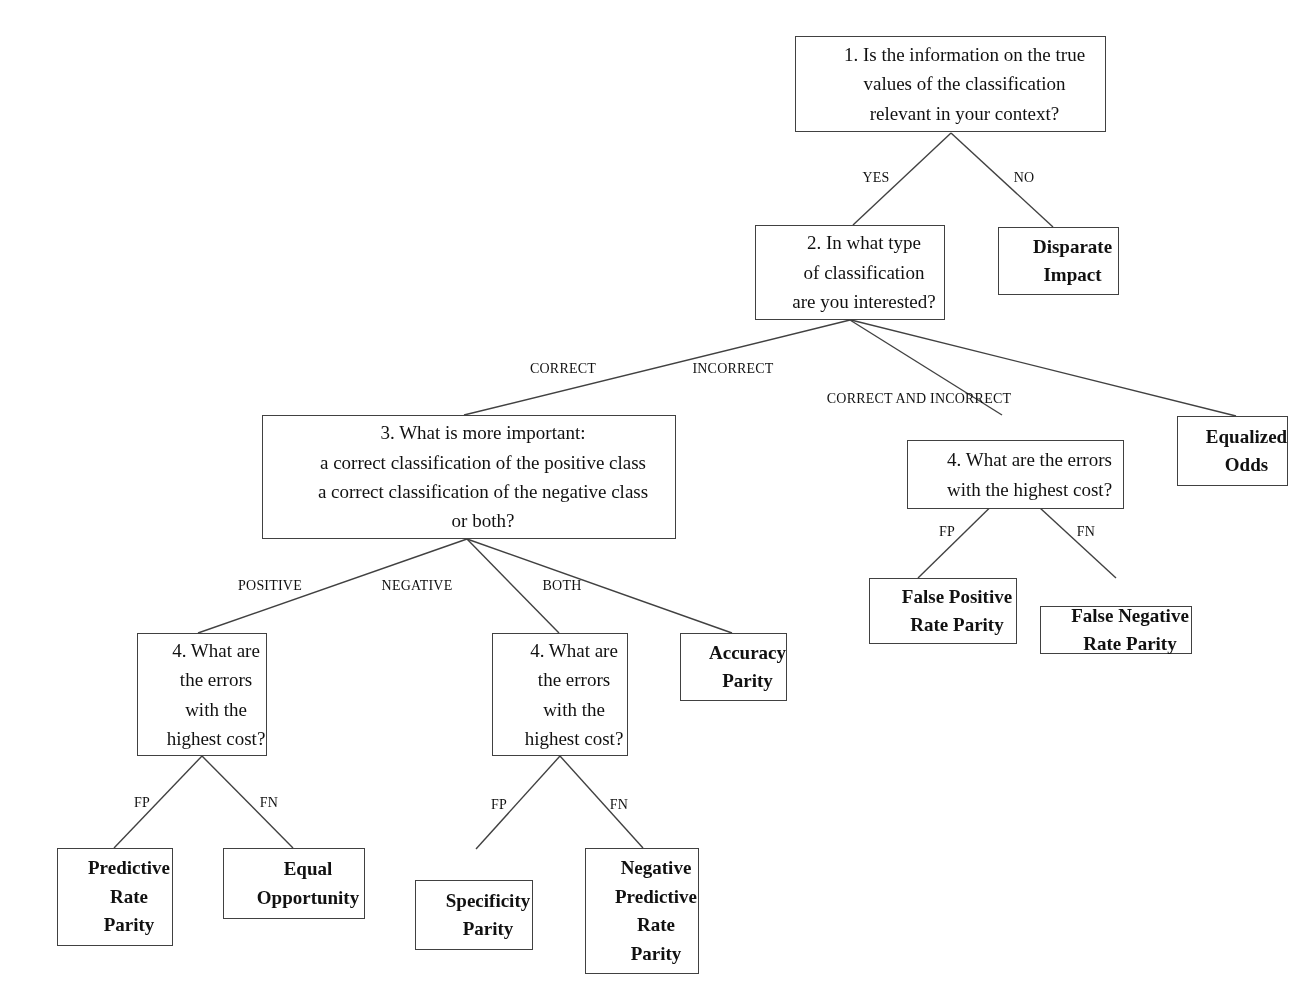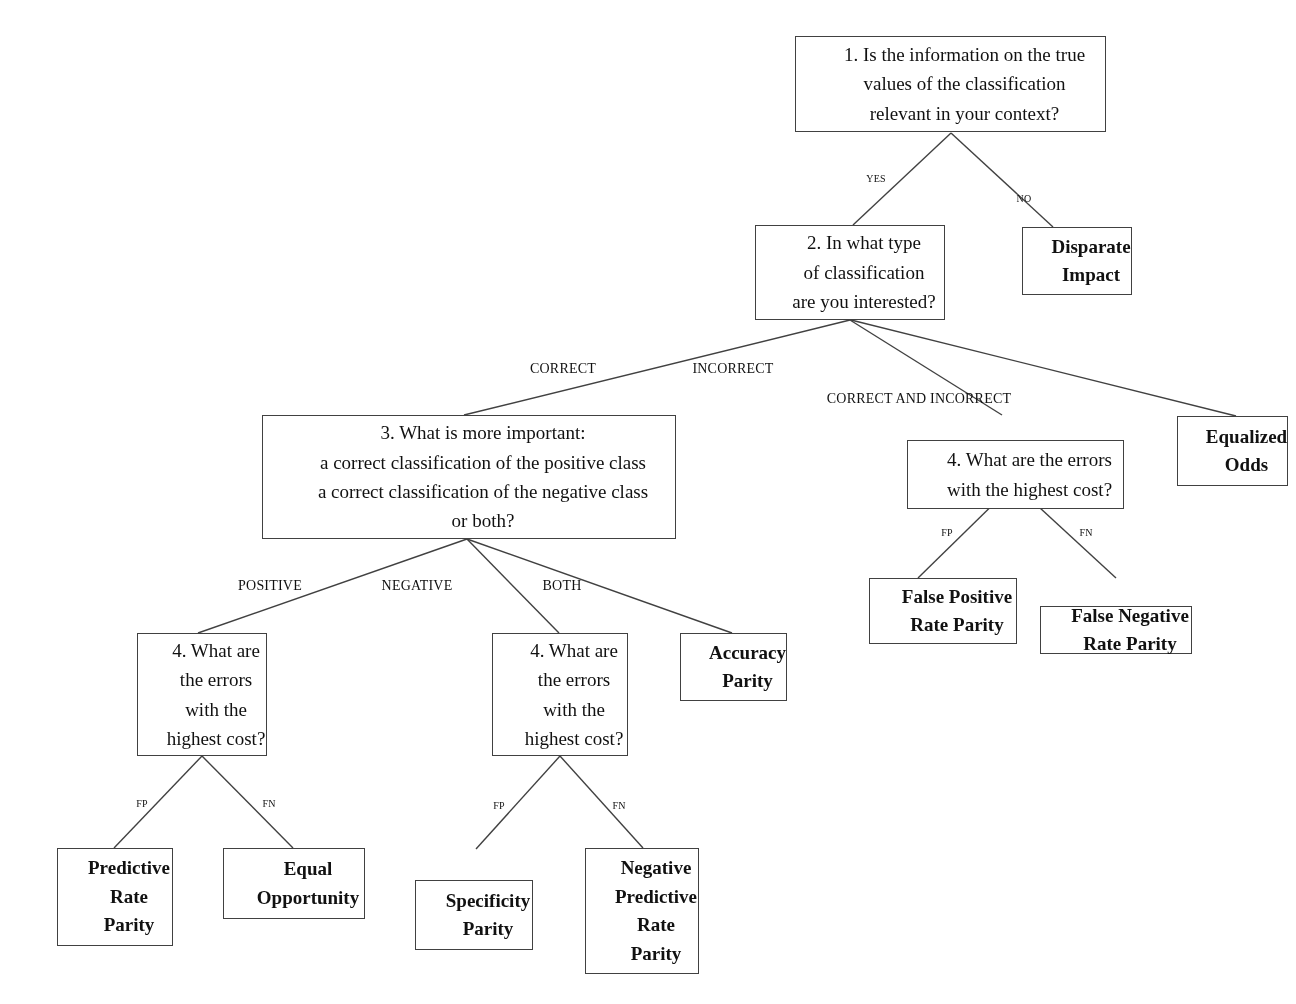--- a/index.html
+++ b/index.html
@@ -45,21 +45,21 @@
     font-weight: 400;
     line-height: 1.55;
   }
   .node.leaf {
     font-weight: 700;
     line-height: 1.5;
   }
   .edge-label {
     position: absolute;
     transform: translate(-50%, -50%);
-    font-size: 10px;
+    font-size: 14px;
     letter-spacing: 0.2px;
     white-space: nowrap;
     color: #111111;
   }
   .edge-label.long {
     font-size: 14px;
   }
 </style>
 </head>
 <body>
@@ -102,21 +102,21 @@
   <div class="node question" style="left:137px; top:633px; width:130px; height:123px;">4. What are
 the errors
 with the
 highest cost?</div>
 
   <div class="node question" style="left:492px; top:633px; width:136px; height:123px;">4. What are
 the errors
 with the
 highest cost?</div>
 
-  <div class="node leaf" style="left:998px;  top:227px; width:110px; height:68px;margin-left:24px;">Disparate
+  <div class="node leaf" style="left:998px;  top:227px; width:121px; height:68px;">Disparate
 Impact</div>
 
   <div class="node leaf" style="left:1177px; top:416px; width:111px; height:70px;">Equalized
 Odds</div>
 
   <div class="node leaf" style="left:840px;  top:578px; width:148px; height:66px;margin-left:29px;">False Positive
 Rate Parity</div>
 
   <div class="node leaf" style="left:1040px; top:578px; width:152px; height:48px;margin-top:28px;">False Negative
 Rate Parity</div>
@@ -133,21 +133,21 @@
 
   <div class="node leaf" style="left:415px;  top:849px; width:118px; height:70px;margin-top:31px;">Specificity
 Parity</div>
 
   <div class="node leaf" style="left:585px;  top:848px; width:114px; height:126px;">Negative
 Predictive
 Rate
 Parity</div>
 
   <span class="edge-label" style="left:876px;  top:178px;">YES</span>
-  <span class="edge-label" style="left:1024px; top:178px;margin-top:20px;">NO</span>
+  <span class="edge-label" style="left:1024px; top:178px;">NO</span>
   <span class="edge-label long" style="left:563px;  top:369px;text-align:center;">CORRECT</span>
   <span class="edge-label long" style="left:733px;  top:369px;">INCORRECT</span>
   <span class="edge-label long" style="left:919px;  top:371px;margin-top:28px;">CORRECT AND INCORRECT</span>
   <span class="edge-label long" style="left:270px;  top:586px;">POSITIVE</span>
   <span class="edge-label long" style="left:417px;  top:586px;">NEGATIVE</span>
   <span class="edge-label long" style="left:562px;  top:586px;">BOTH</span>
   <span class="edge-label" style="left:947px;  top:532px;">FP</span>
   <span class="edge-label" style="left:1086px; top:532px;">FN</span>
   <span class="edge-label" style="left:142px;  top:803px;">FP</span>
   <span class="edge-label" style="left:269px;  top:803px;">FN</span>

